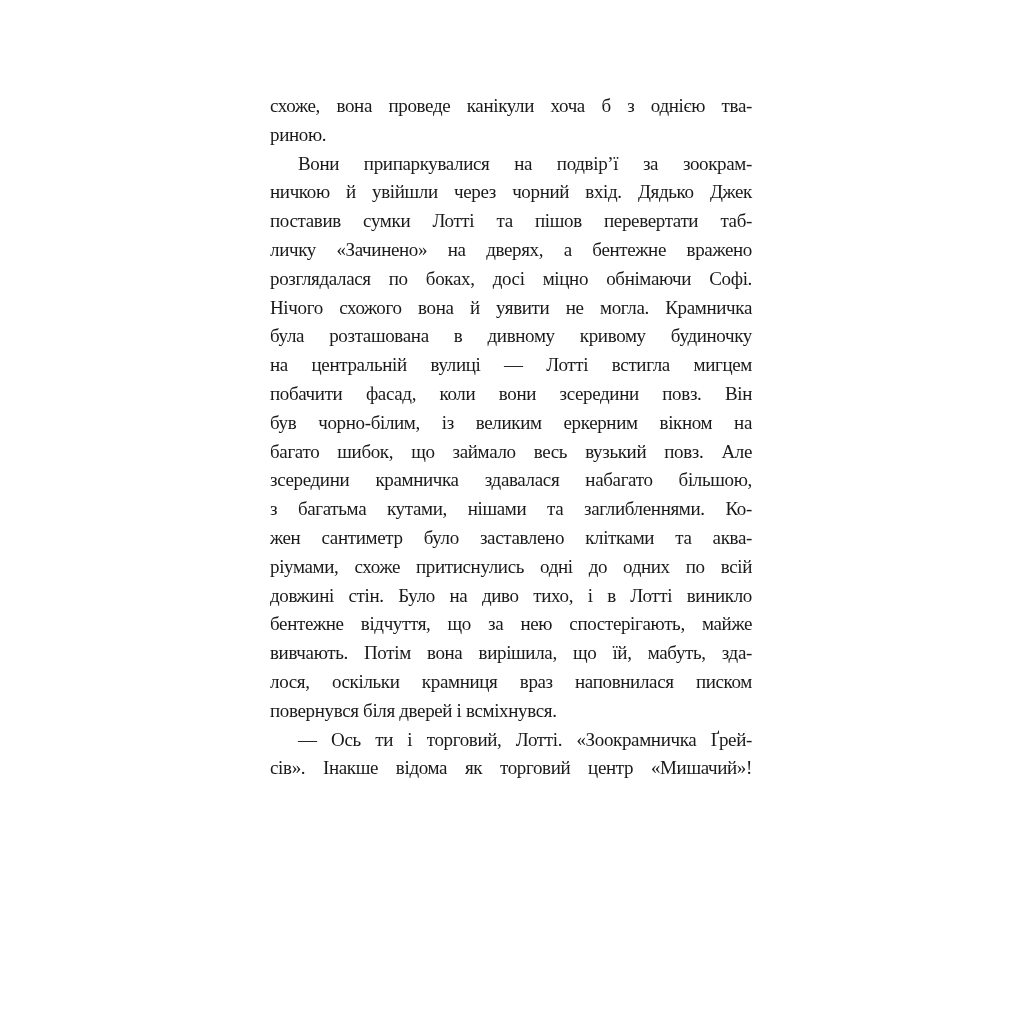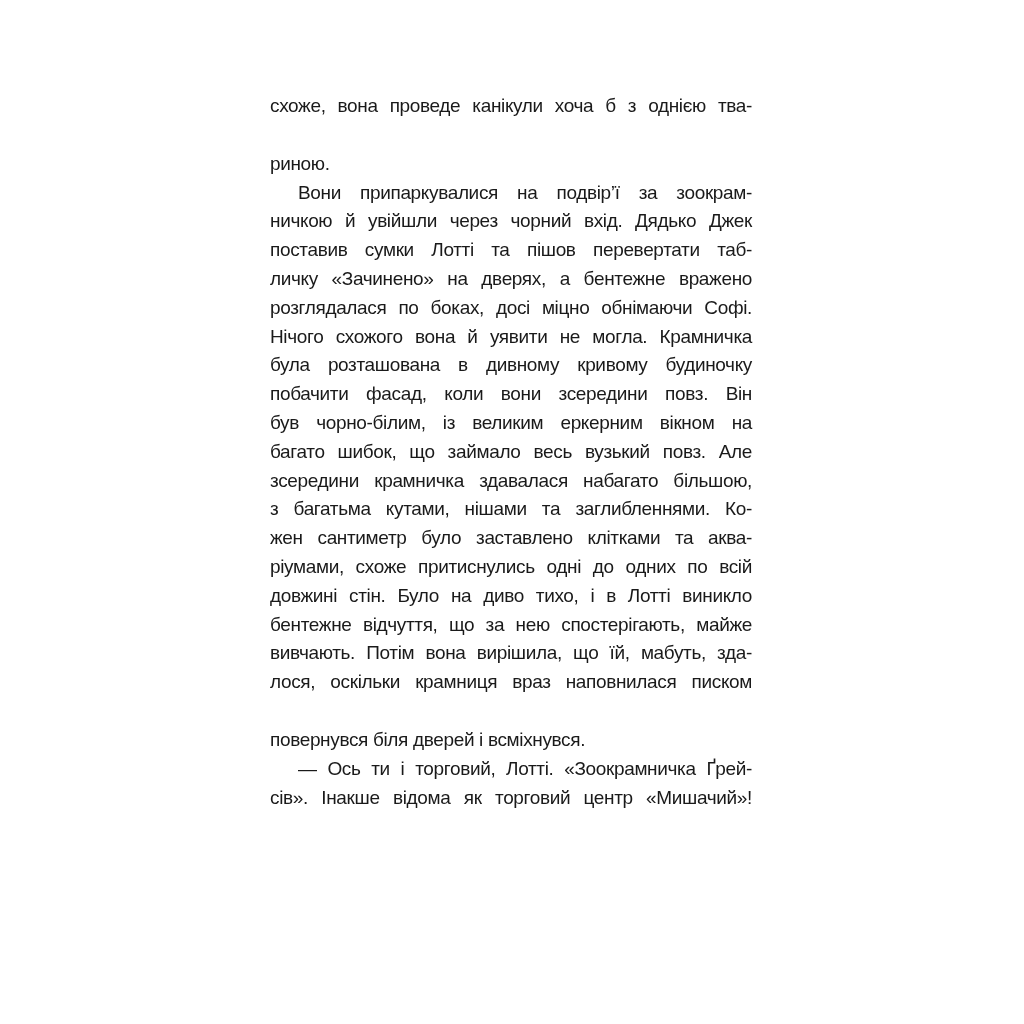--- a/index.html
+++ b/index.html
@@ -13,33 +13,32 @@
       position: relative;
       overflow: hidden;
     }
     .page {
       position: absolute;
       left: 270px;
       top: 92px;
       width: 482px;
     }
     .line {
-      font-family: Liberation Sans, sans-serif;
+      font-family: Liberation Serif, serif;
       font-size: 19px;
       line-height: 28.8px;
       height: 28.8px;
       color: #1a1a1a;
       white-space: nowrap;
       text-align: justify;
       text-align-last: justify;
       letter-spacing: -0.35px;
     }
     .line.last {
       text-align-last: left;
-      margin-top: 29px;
     }
     .line.indent {
       padding-left: 28px;
     }
   </style>
 </head>
 <body>
 
 <div class="page">
 
@@ -49,20 +48,21 @@
   </div>
 
   <div class="paragraph">
     <div class="line indent">Вони припаркувалися на подвір’ї за зоокрам-</div>
     <div class="line">ничкою й увійшли через чорний вхід. Дядько Джек</div>
     <div class="line">поставив сумки Лотті та пішов перевертати таб-</div>
     <div class="line">личку «Зачинено» на дверях, а бентежне вражено</div>
     <div class="line">розглядалася по боках, досі міцно обнімаючи Софі.</div>
     <div class="line">Нічого схожого вона й уявити не могла. Крамничка</div>
     <div class="line">була розташована в дивному кривому будиночку</div>
+    <div class="line">на центральній вулиці — Лотті встигла мигцем</div>
     <div class="line">побачити фасад, коли вони зсередини повз. Він</div>
     <div class="line">був чорно-білим, із великим еркерним вікном на</div>
     <div class="line">багато шибок, що займало весь вузький повз. Але</div>
     <div class="line">зсередини крамничка здавалася набагато більшою,</div>
     <div class="line">з багатьма кутами, нішами та заглибленнями. Ко-</div>
     <div class="line">жен сантиметр було заставлено клітками та аква-</div>
     <div class="line">ріумами, схоже притиснулись одні до одних по всій</div>
     <div class="line">довжині стін. Було на диво тихо, і в Лотті виникло</div>
     <div class="line">бентежне відчуття, що за нею спостерігають, майже</div>
     <div class="line">вивчають. Потім вона вирішила, що їй, мабуть, зда-</div>

